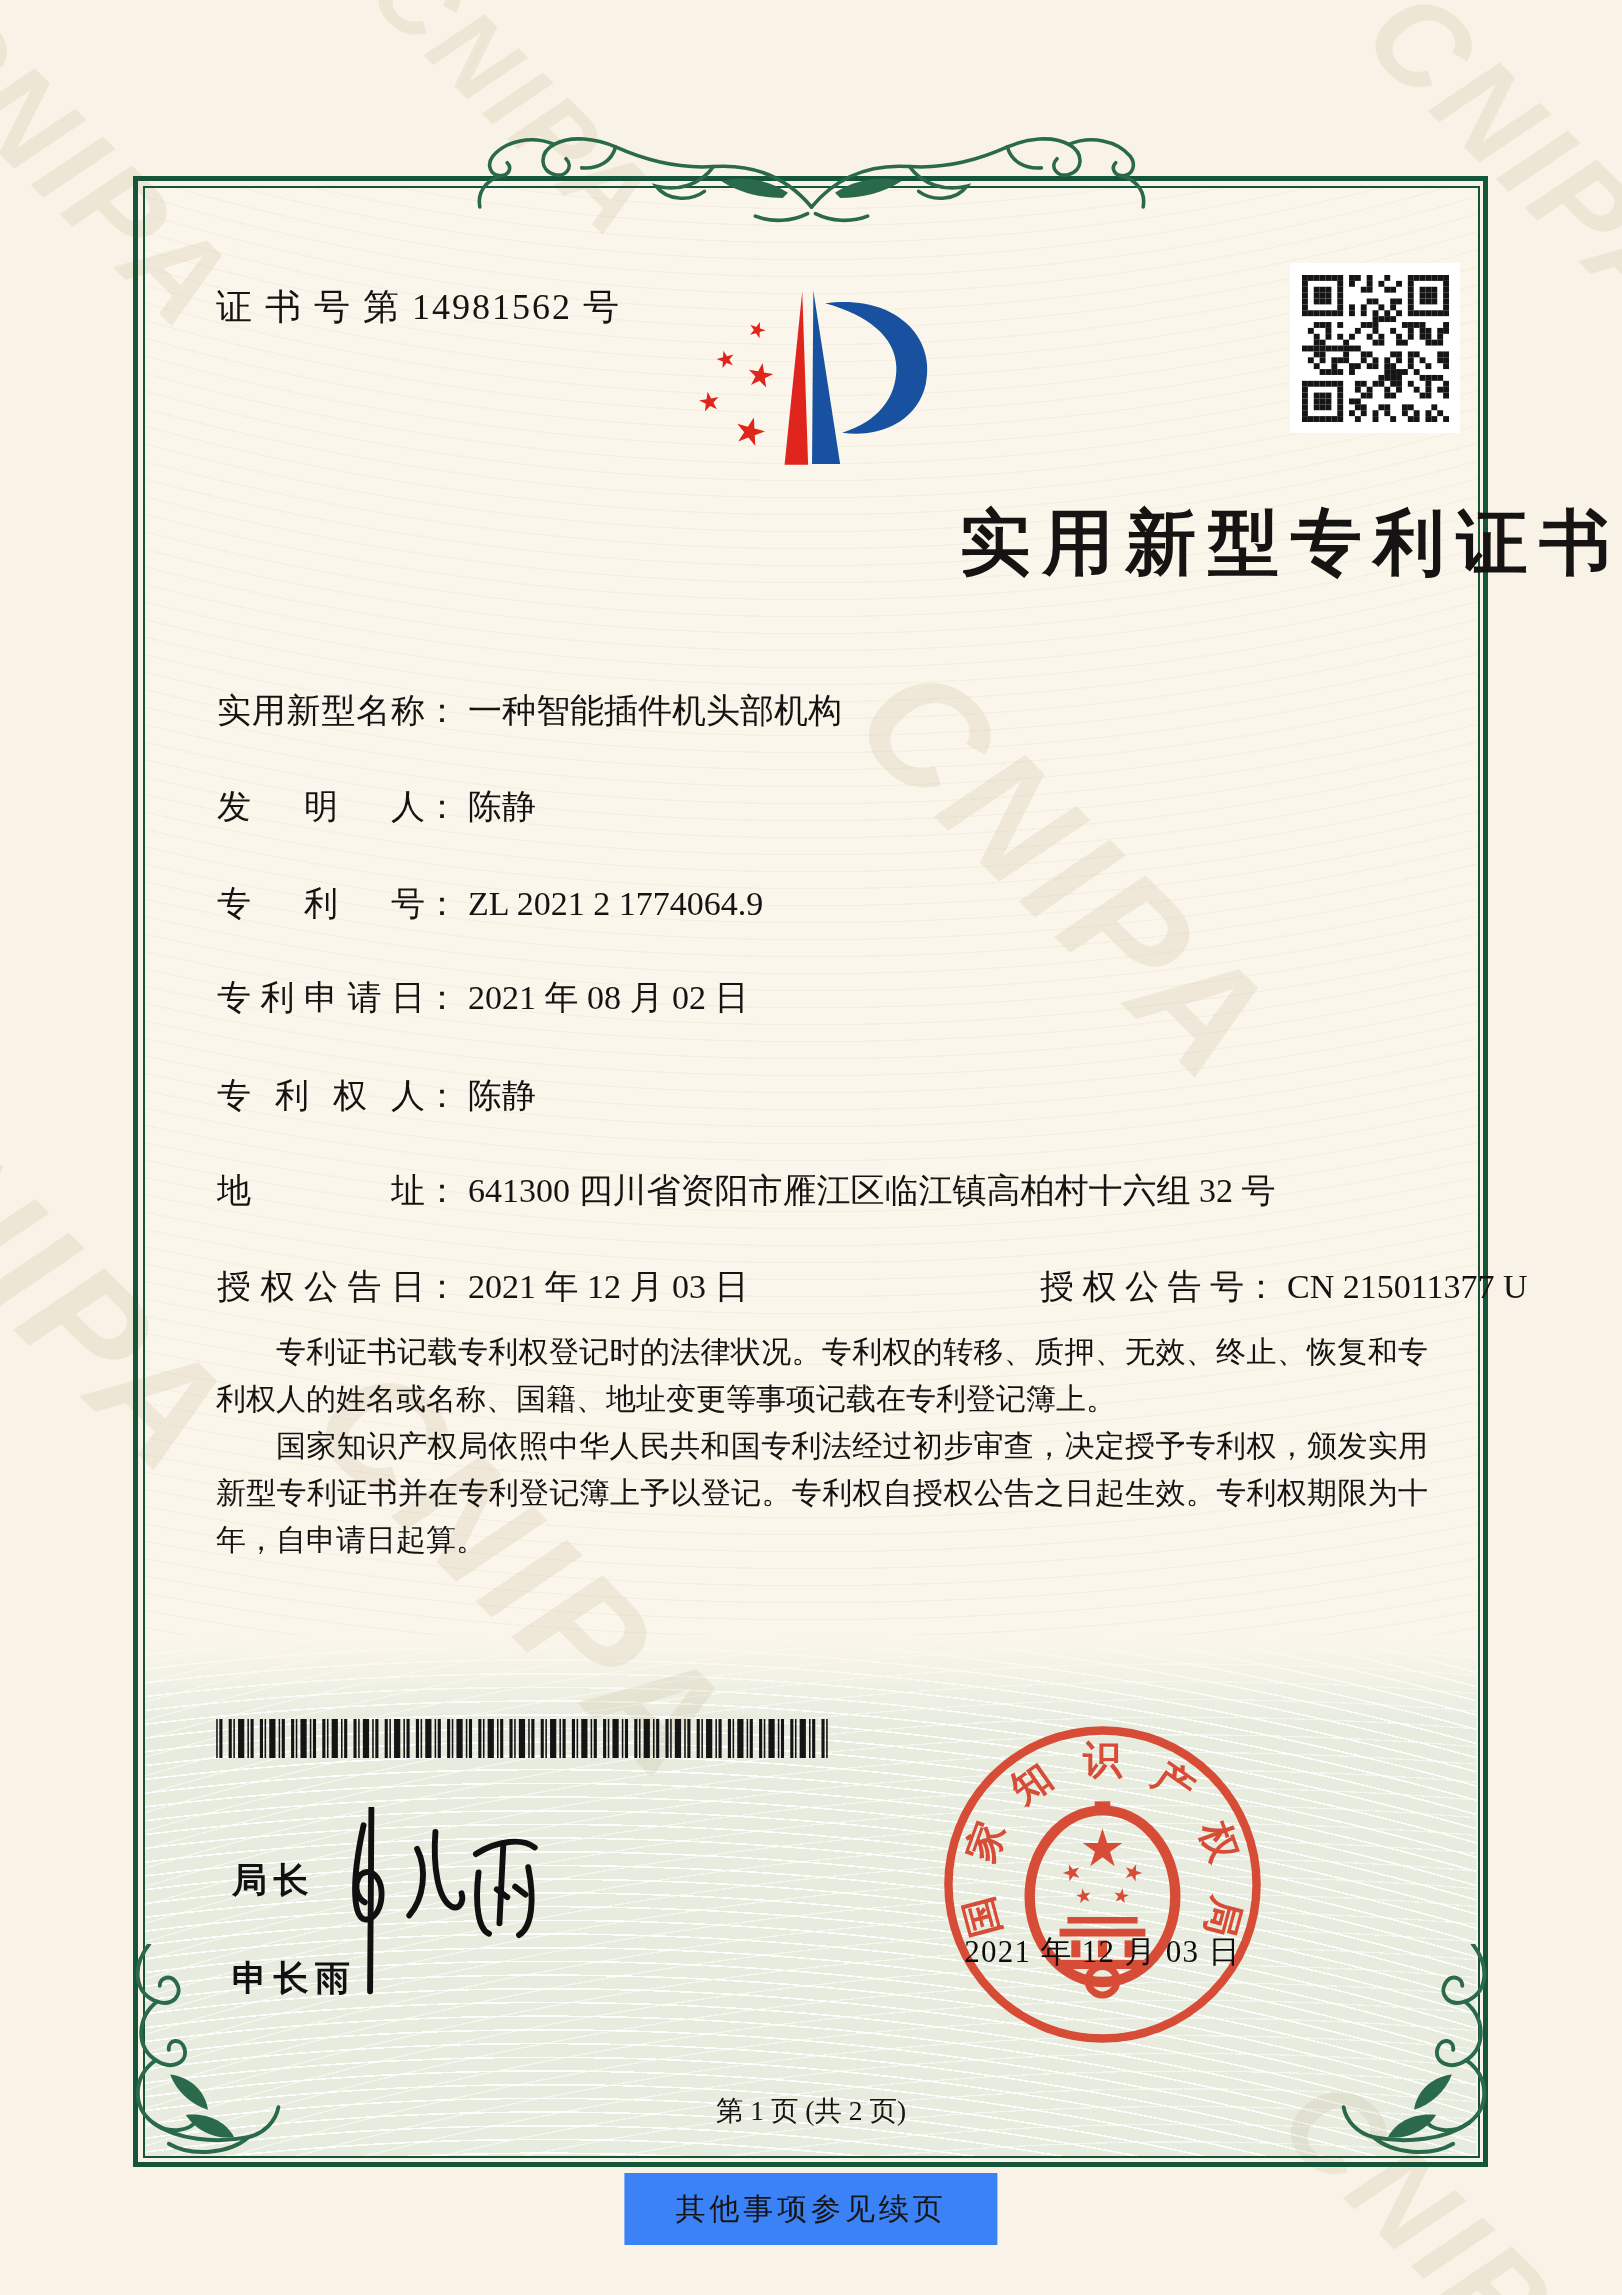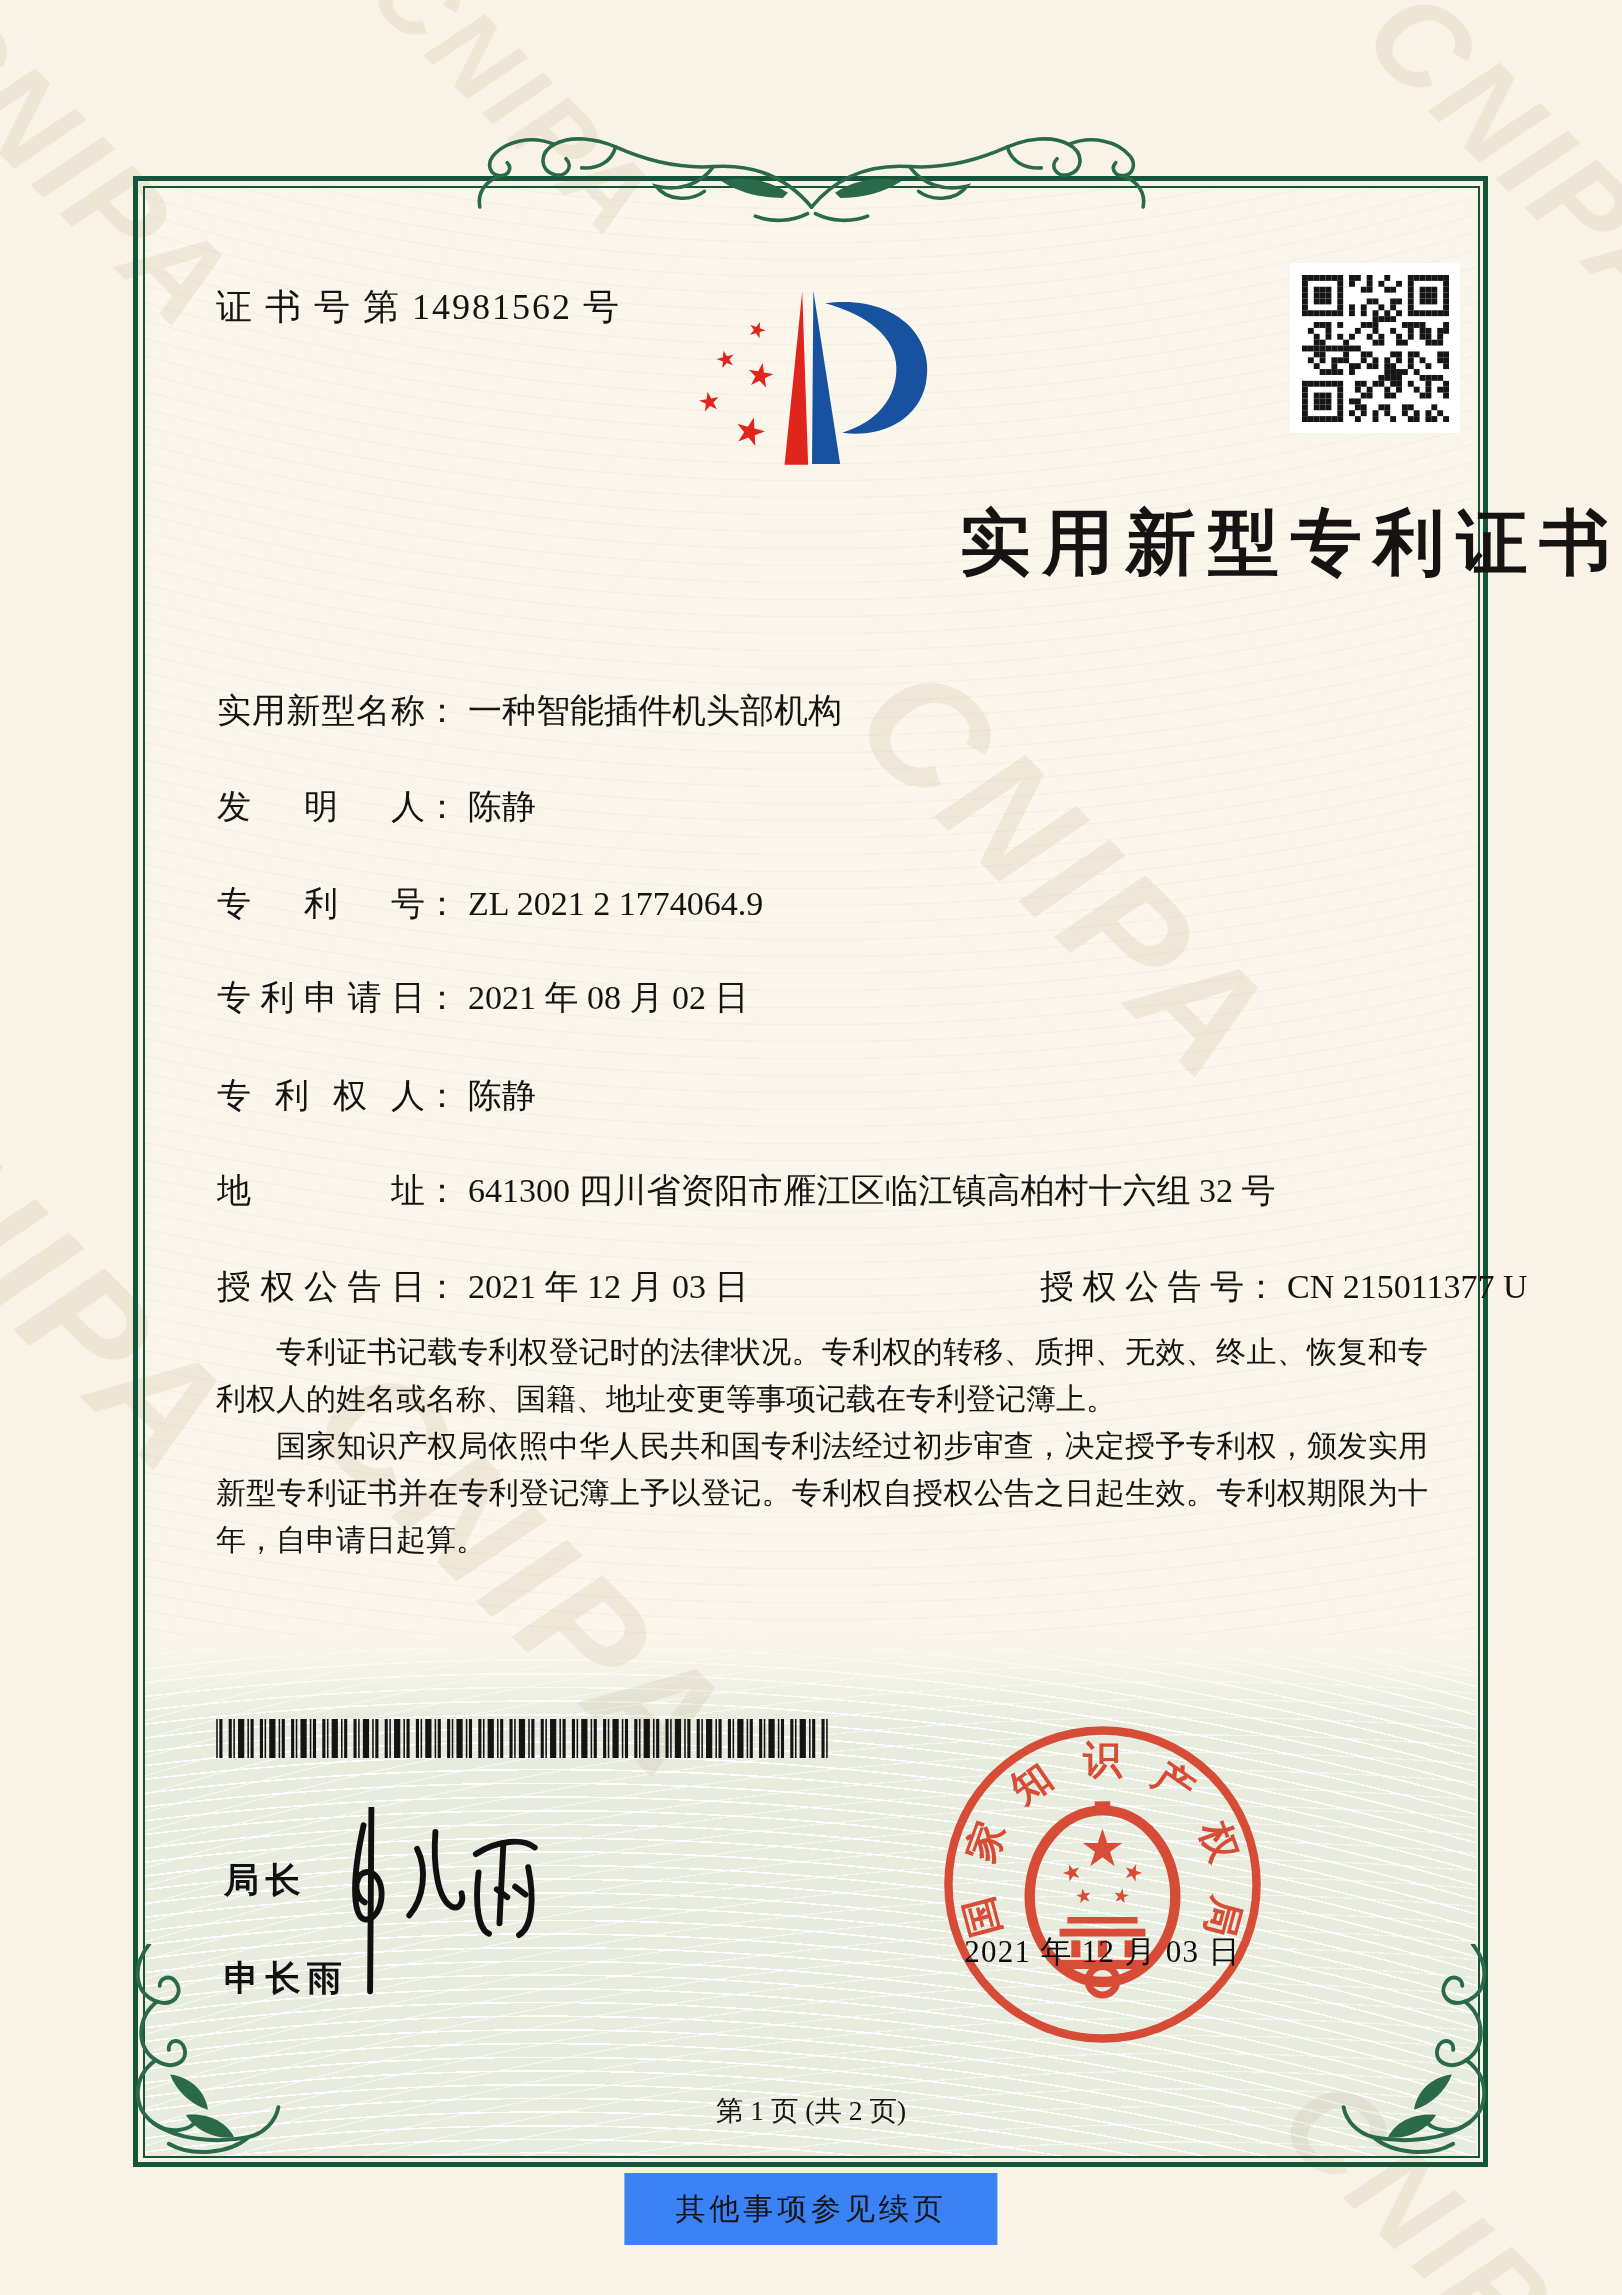--- a/index.html
+++ b/index.html
@@ -44,21 +44,21 @@
   .val{margin-left:9px;text-align:center;}
   .grant-right{position:absolute;left:823px;top:0;}
 
   
   .paras{position:absolute;left:216px;top:1328px;width:1212px;z-index:4;
          font-size:30px;line-height:47px;text-align:justify;}
   .paras p{margin:0;text-indent:2em;}
 
   
   .barcode{position:absolute;left:214px;top:1719px;z-index:4;}
-  .signer{position:absolute;left:224px;z-index:4;font-family:"Liberation Sans","DejaVu Sans",sans-serif;
+  .signer{position:absolute;left:232px;z-index:4;font-family:"Liberation Sans","DejaVu Sans",sans-serif;
           font-size:35px;font-weight:600;letter-spacing:6.5px;color:#111;}
   .signature{position:absolute;left:307px;top:1807px;z-index:5;}
   .seal{position:absolute;left:940px;top:1722px;z-index:5;opacity:.93;}
   .seal-date{position:absolute;left:940px;top:1931px;width:325px;text-align:center;z-index:6;
              font-size:31px;letter-spacing:1.3px;color:#0d0d0d;}
   .page-num{position:absolute;left:0;top:2093px;width:1622px;text-align:center;z-index:4;font-size:27.5px;}
   .note-box{position:absolute;left:50%;top:2173px;transform:translateX(-50%);z-index:4;
             background:#3b82f6;padding:15.7px 51px;font-size:30px;letter-spacing:3.9px;white-space:nowrap;}
 </style>
 </head>

